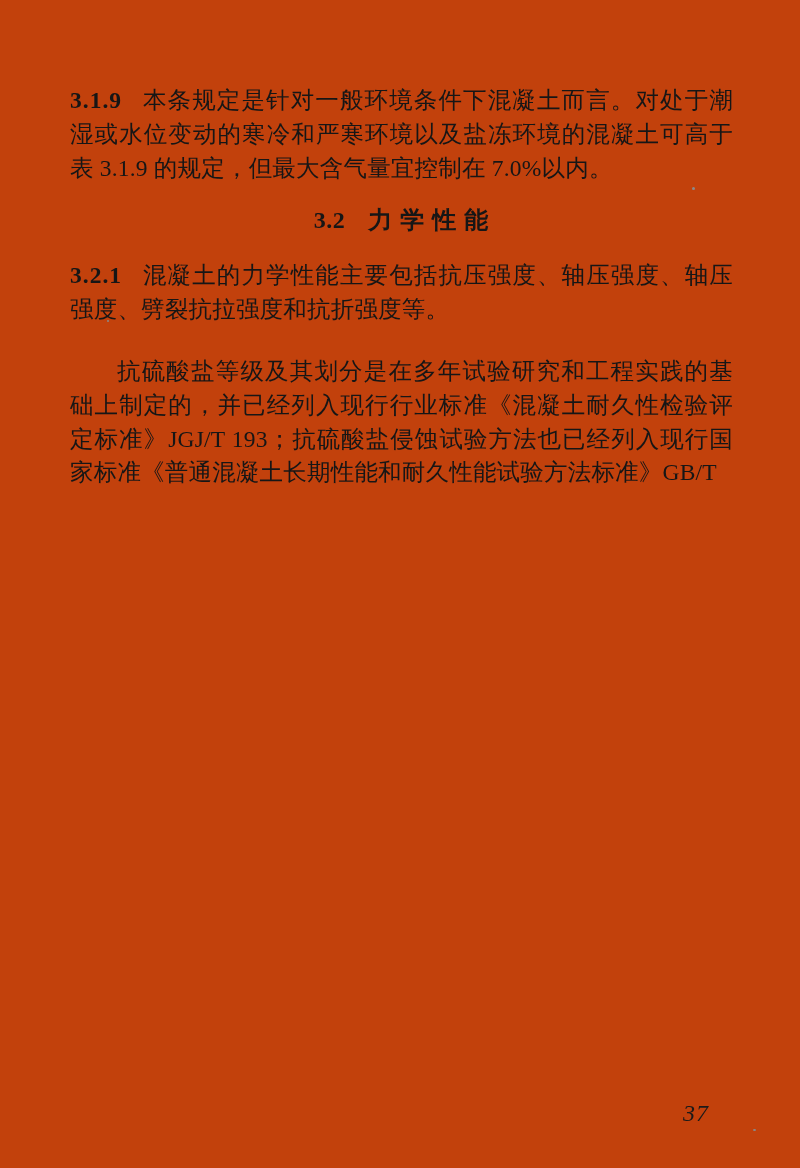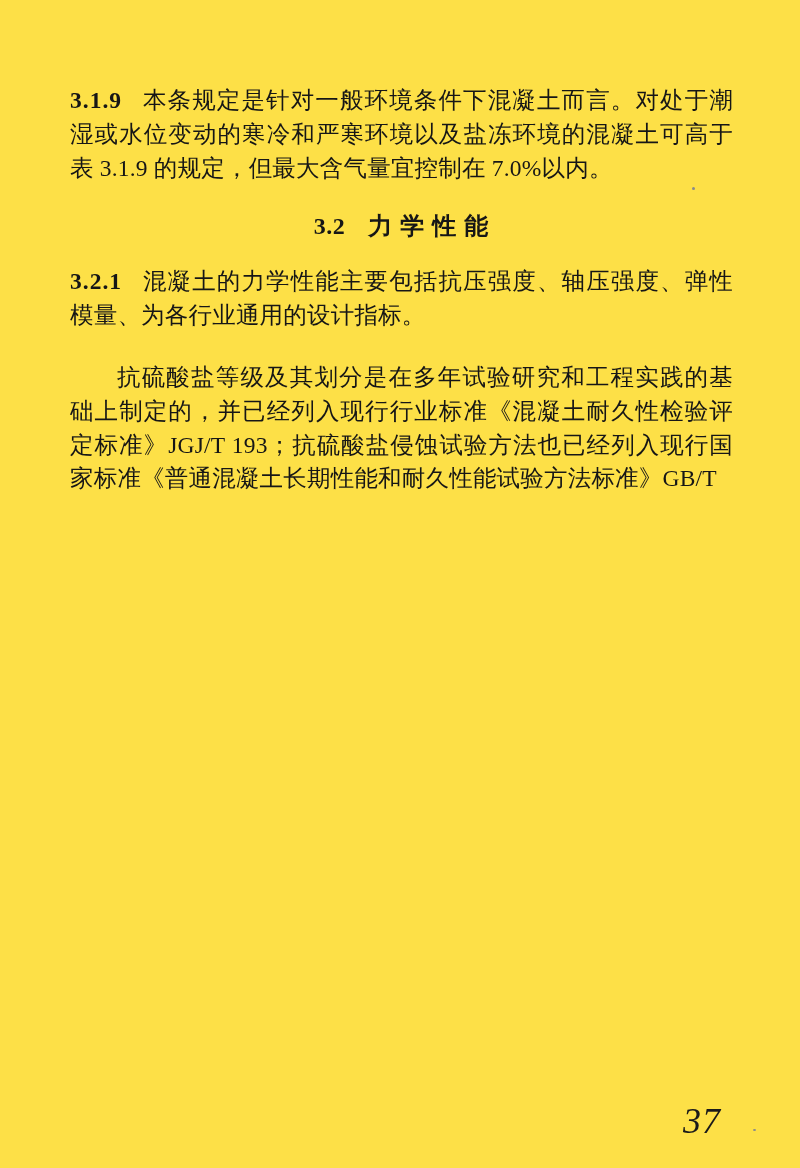--- a/index.html
+++ b/index.html
@@ -4,21 +4,21 @@
 <style>
   html, body {
     margin: 0;
     padding: 0;
     background: #f4f4f2;
   }
   .sheet {
     position: relative;
     width: 800px;
     height: 1168px;
-    background: #fde047;
+    background: #c2410c;
     overflow: hidden;
     font-family: "Liberation Serif", "DejaVu Serif", serif;
     color: #161616;
   }
   .content {
     position: absolute;
     left: 70px;
     top: 84px;
     width: 663px;
   }
@@ -32,56 +32,56 @@
   p.clause.indent {
     text-indent: 2em;
     margin-top: 28px;
   }
   .c-num {
     font-weight: 700;
     padding-right: 0.85em;
     letter-spacing: 1px;
   }
   h2.heading {
-    margin: 24px 0 22px 0;
+    margin: 18px 0 22px 0;
     font-size: 24px;
     font-weight: 700;
     line-height: 34px;
     text-align: center;
     letter-spacing: 1px;
   }
   .h-num {
     padding-right: 0.95em;
     letter-spacing: 0.5px;
   }
   .page-num {
     position: absolute;
     left: 683px;
     top: 1100px;
-    font-size: 36px;
+    font-size: 24px;
     font-style: italic;
     letter-spacing: 1px;
     color: #1a1a1a;
   }
   .speck {
     position: absolute;
     background: #8a8a8a;
     border-radius: 50%;
   }
   .sp1 { left: 692px; top: 187px; width: 3px; height: 3px; }
   .sp2 { left: 107px; top: 320px; width: 2px; height: 2px; }
   .sp3 { left: 753px; top: 1129px; width: 3px; height: 2px; }
 </style>
 </head>
 <body>
 
 <div class="sheet">
   <main class="content" id="content">
       <p class="clause"><b class="c-num">3.1.9</b><span>本条规定是针对一般环境条件下混凝土而言。对处于潮湿或水位变动的寒冷和严寒环境以及盐冻环境的混凝土可高于表 3.1.9 的规定，但最大含气量宜控制在 7.0%以内。</span></p>
       <h2 class="heading"><span class="h-num">3.2</span><span>力 学 性 能</span></h2>
-      <p class="clause"><b class="c-num">3.2.1</b><span>混凝土的力学性能主要包括抗压强度、轴压强度、弹性模量、为各行业通用的设计指标。</span></p>
+      <p class="clause"><b class="c-num">3.2.1</b><span>混凝土的力学性能主要包括抗压强度、轴压强度、轴压强度、劈裂抗拉强度和抗折强度等。</span></p>
       <p class="clause indent"><span>抗硫酸盐等级及其划分是在多年试验研究和工程实践的基础上制定的，并已经列入现行行业标准《混凝土耐久性检验评定标准》JGJ/T 193；抗硫酸盐侵蚀试验方法也已经列入现行国家标准《普通混凝土长期性能和耐久性能试验方法标准》GB/T</span></p>
     </main>
   <span class="speck sp1"></span>
   <span class="speck sp2"></span>
   <span class="speck sp3"></span>
   <div class="page-num">37</div>
 </div>
 
 </body></html>

